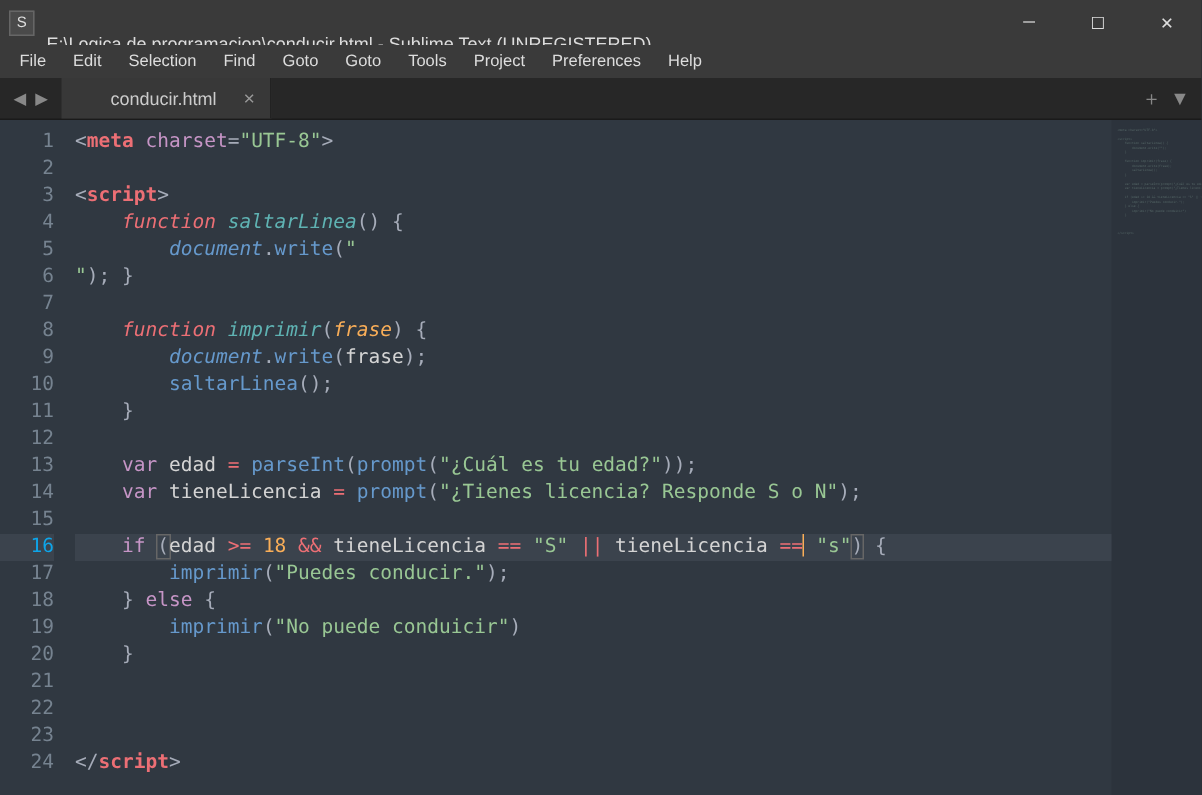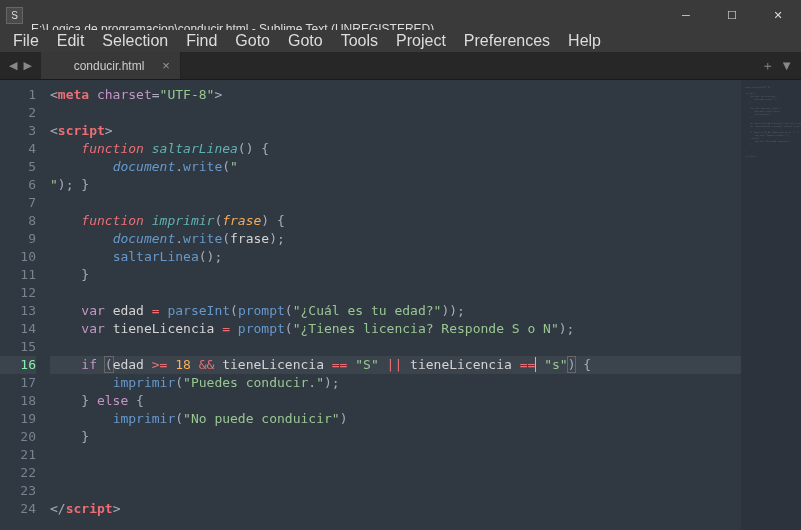--- a/index.html
+++ b/index.html
@@ -3,31 +3,31 @@
 <meta charset="utf-8">
 <style>
   * { margin: 0; padding: 0; box-sizing: border-box; }
   body { font-family: "Segoe UI", Tahoma, sans-serif; font-size: 13px; background: #2b2b2b; color: #ccc; width: 801px; height: 530px; overflow: hidden; display: flex; flex-direction: column; }
   .titlebar { height: 30px; background: #3a3a3a; display: flex; align-items: center; padding-left: 6px; }
   .title-icon { width: 17px; height: 17px; background: #4a4a4a; border:1px solid #666; margin-right: 8px; display:flex; align-items:center; justify-content:center; font-size:10px; color:#ddd;}
   .title-text { color: #ddd; flex:1; font-size: 12px; margin-top: 27px; }
   .win-controls { display: flex; }
   .win-btn { width: 46px; height: 30px; display:flex; align-items:center; justify-content:center; color:#ddd; font-size:11px; }
   .menubar { height: 22px; background: #3a3a3a; display:flex; align-items:center; padding: 0 4px; gap: 0; }
-  .menu-item { padding: 2px 9px; color:#ddd; font-size:16px; }
+  .menu-item { padding: 2px 9px; color:#ddd; font-size:11px; }
   .tabbar { height: 28px; background: #272727; display:flex; align-items:stretch; border-bottom:1px solid #1a1a1a;}
   .nav-arrows { display:flex; align-items:center; padding:0 6px; color:#888;}
   .nav-arrow { font-size:11px; padding:0 3px;}
   .tab { display:flex; align-items:center; padding:0 10px 0 14px; background:#383838; color:#ccc; font-size:12px; border-right:1px solid #222; min-width:140px; justify-content:flex-end;}
   .tab .close-tab { color:#999; font-size:13px; margin-left:18px;}
   .tab-spacer { flex:1; }
   .tab-right { display:flex; align-items:center; padding:0 8px; color:#888; gap:6px;}
   .editor { flex:1; display:flex; background:#303841; position:relative;}
   .gutter { width: 44px; background:#303841; color:#768390; text-align:right; padding:6px 8px 0 0; font-family:Consolas,monospace; font-size:13px; line-height:18px; user-select:none;}
-  .gutter .ln.current { color:#86efac; background:#3b434d;}
+  .gutter .ln.current { color:#0ea5e9; background:#3b434d;}
   .code { flex:1; padding:6px 0 0 6px; font-family:Consolas,monospace; font-size:13px; line-height:18px; white-space:pre; color:#d4d4d4; position:relative;}
   .line { height:18px; }
   .line.current { background:#3b434d; }
   .minimap { width:60px; background:#2c333c; padding:6px 4px; font-family:Consolas,monospace; font-size:2px; line-height:3px; color:#566; overflow:hidden;}
   .mm-line { white-space:pre; }
   
   .pun { color:#a6acb9; }
   .tag { color:#ec6f75;font-weight:bold; }
   .attr { color:#c695c6;text-align:right; }
   .str { color:#99c794; }

